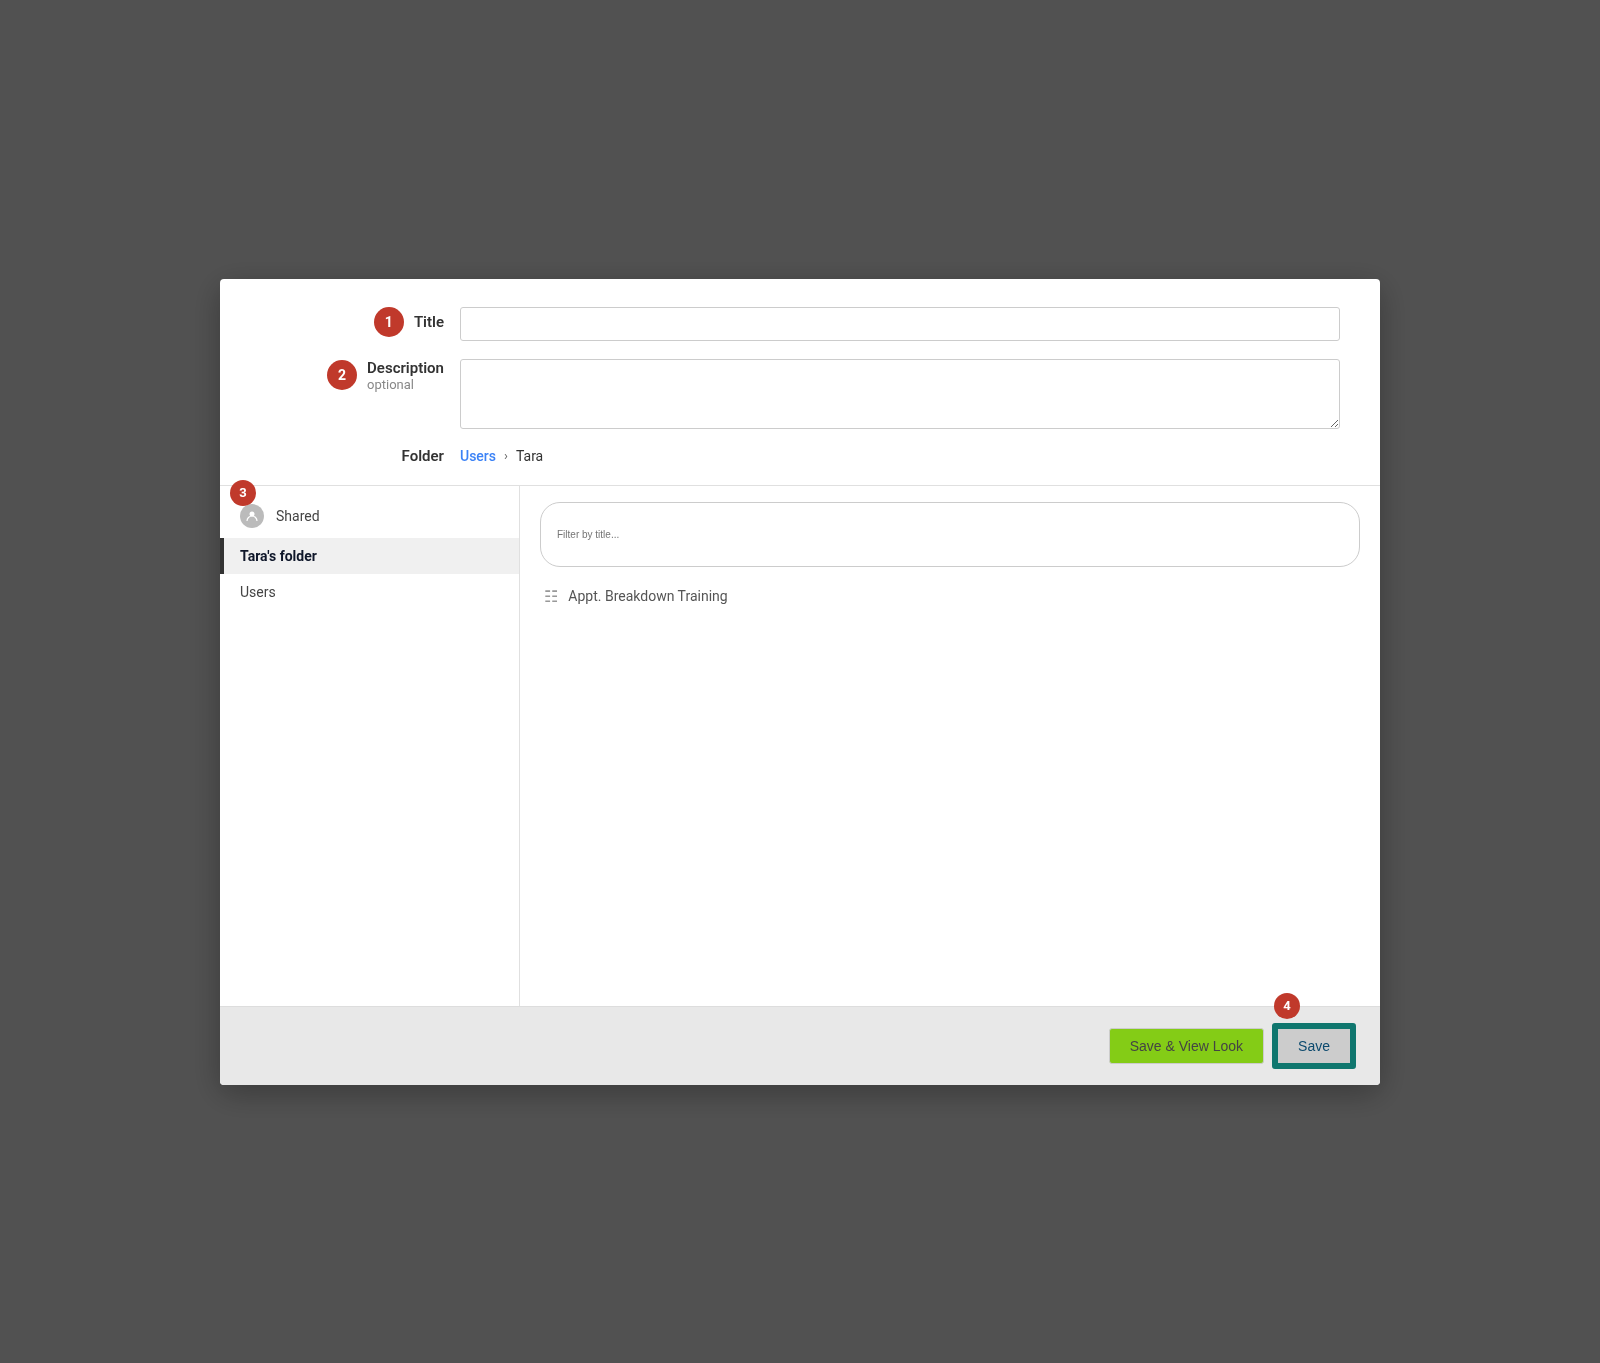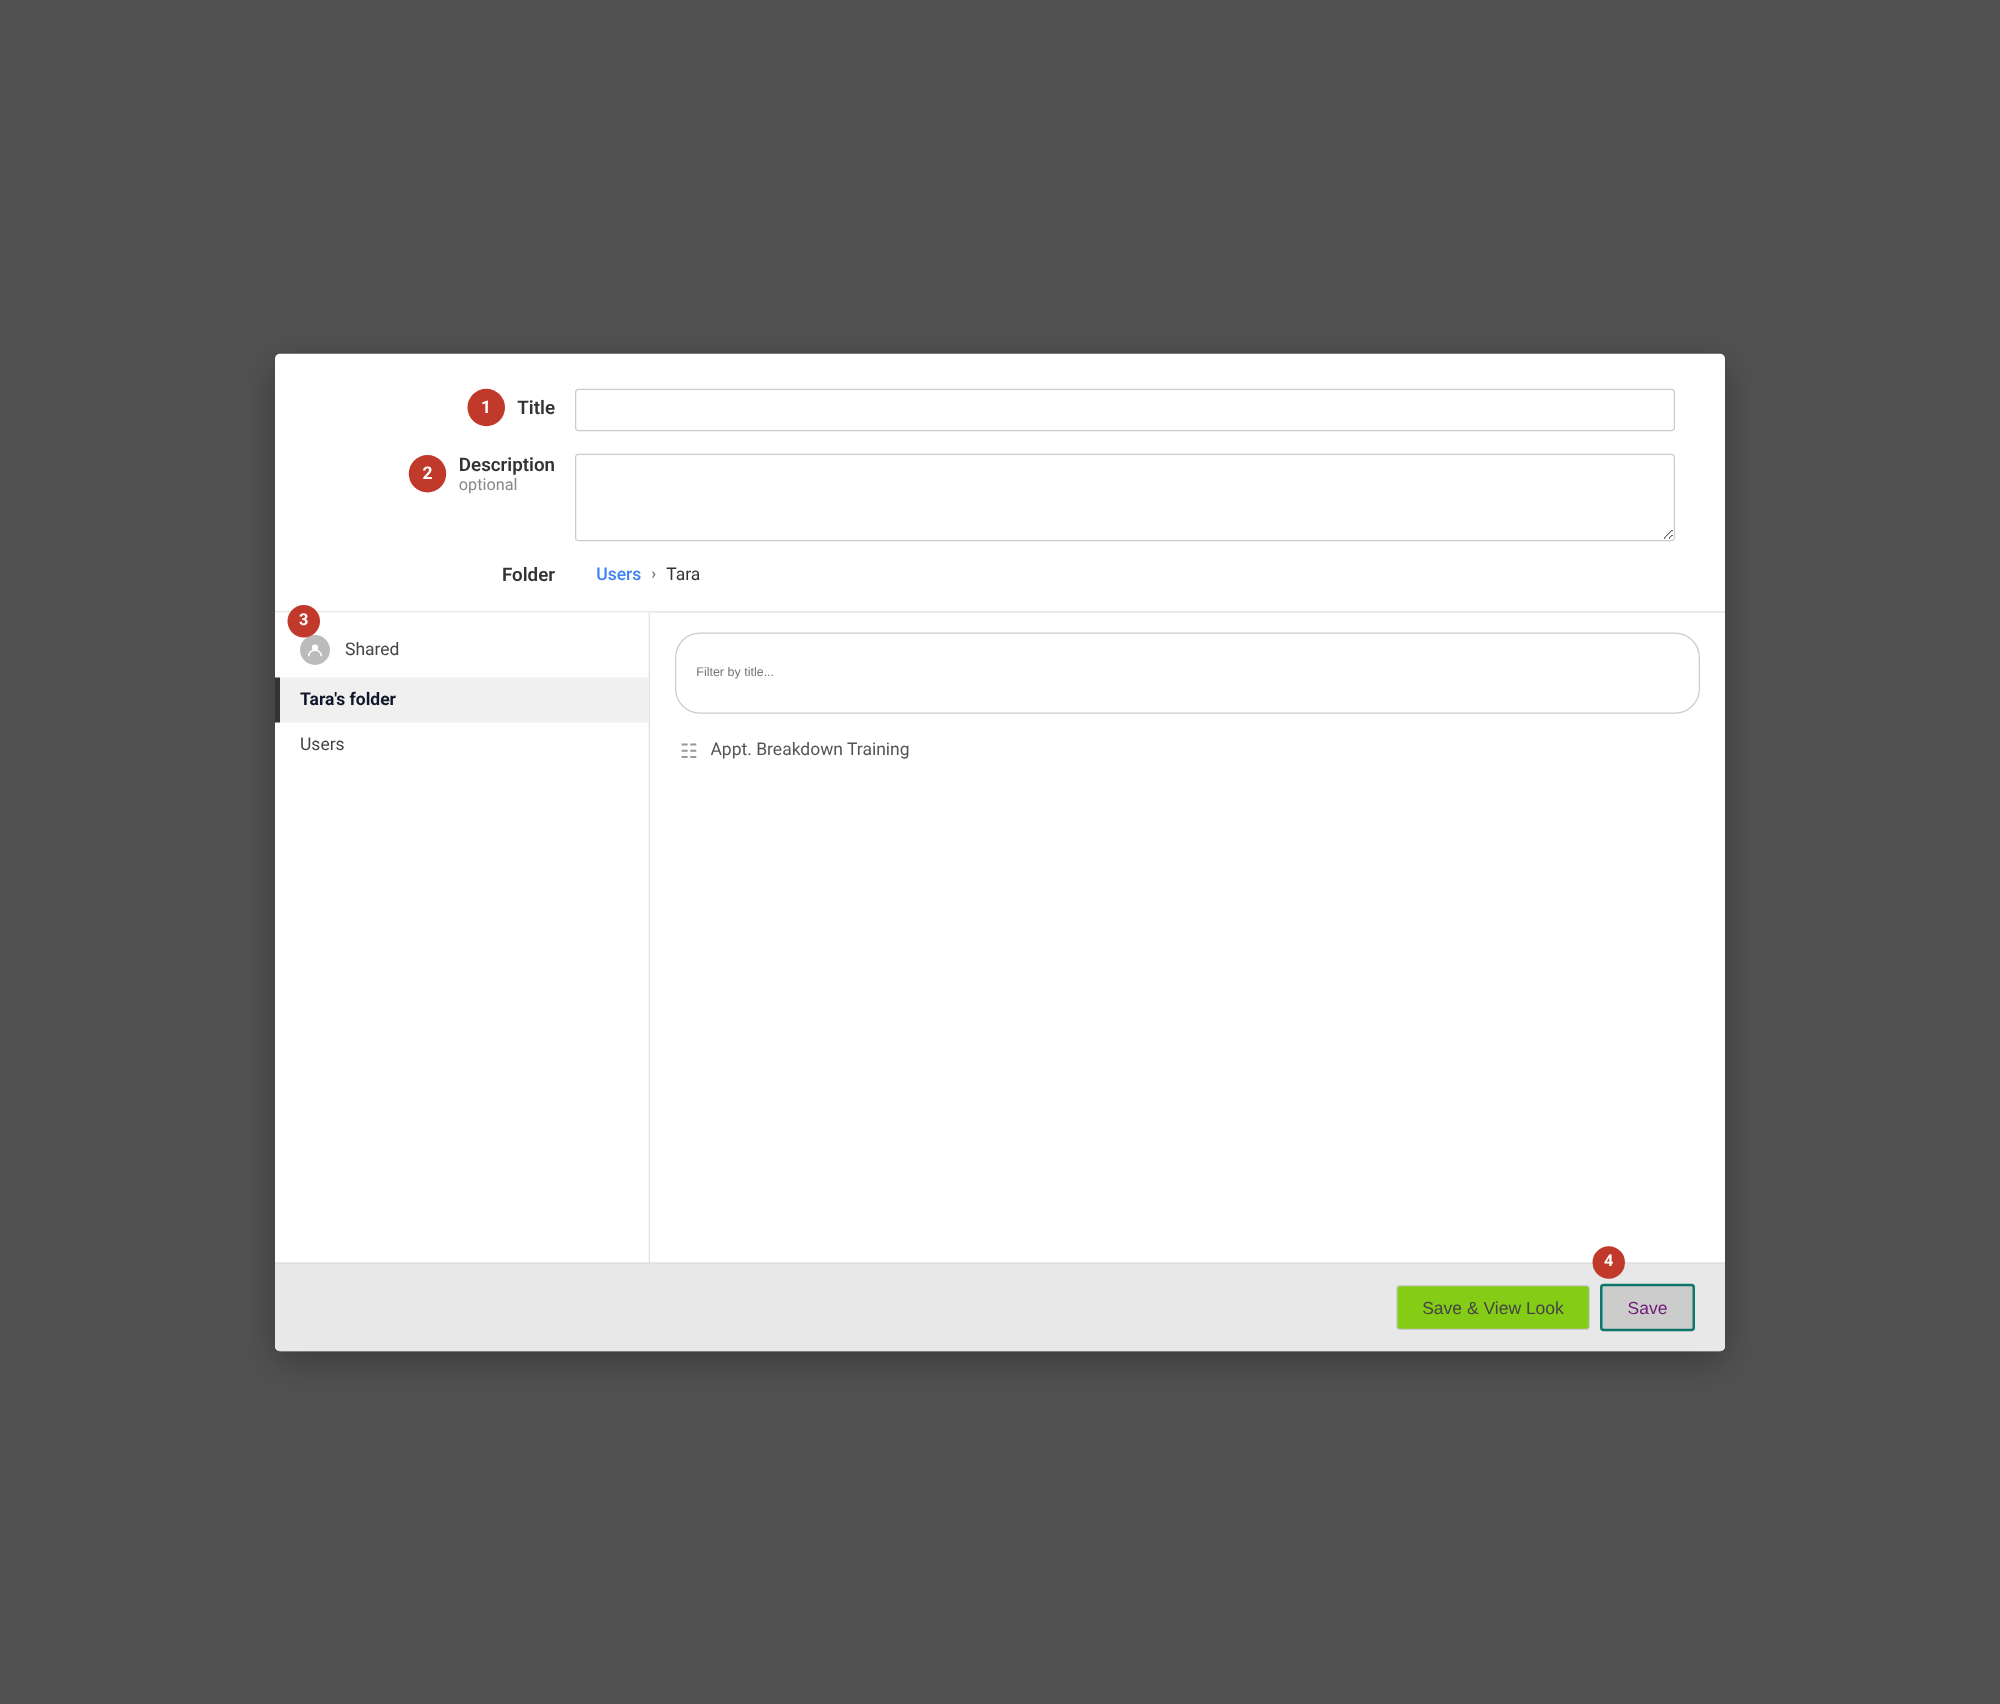--- a/index.html
+++ b/index.html
@@ -128,21 +128,20 @@
     textarea.form-control {
       resize: vertical;
       min-height: 70px;
     }
 
     
     .folder-row {
       display: flex;
       align-items: center;
       margin-bottom: 0;
-      gap: 17px;
     }
 
     .folder-label-group {
       min-width: 200px;
       justify-content: flex-end;
       padding-right: 16px;
       display: flex;
     }
 
     .folder-label {
@@ -309,22 +308,22 @@
     }
 
     .btn-secondary {
       background: #84cc16;
       border: 1px solid #ccc;
       color: #444;
     }
 
     .btn-primary {
       background: #ccc;
-      border: 2px solid #0f766e;
-      color: #701a75;
+      border: 6px solid #0f766e;
+      color: #0c4a6e;
     }
 
     .step-badge-4 {
       position: absolute;
       top: -14px;
       right: 80px;
       width: 26px;
       height: 26px;
       background: #c0392b;
       border-radius: 50%;

